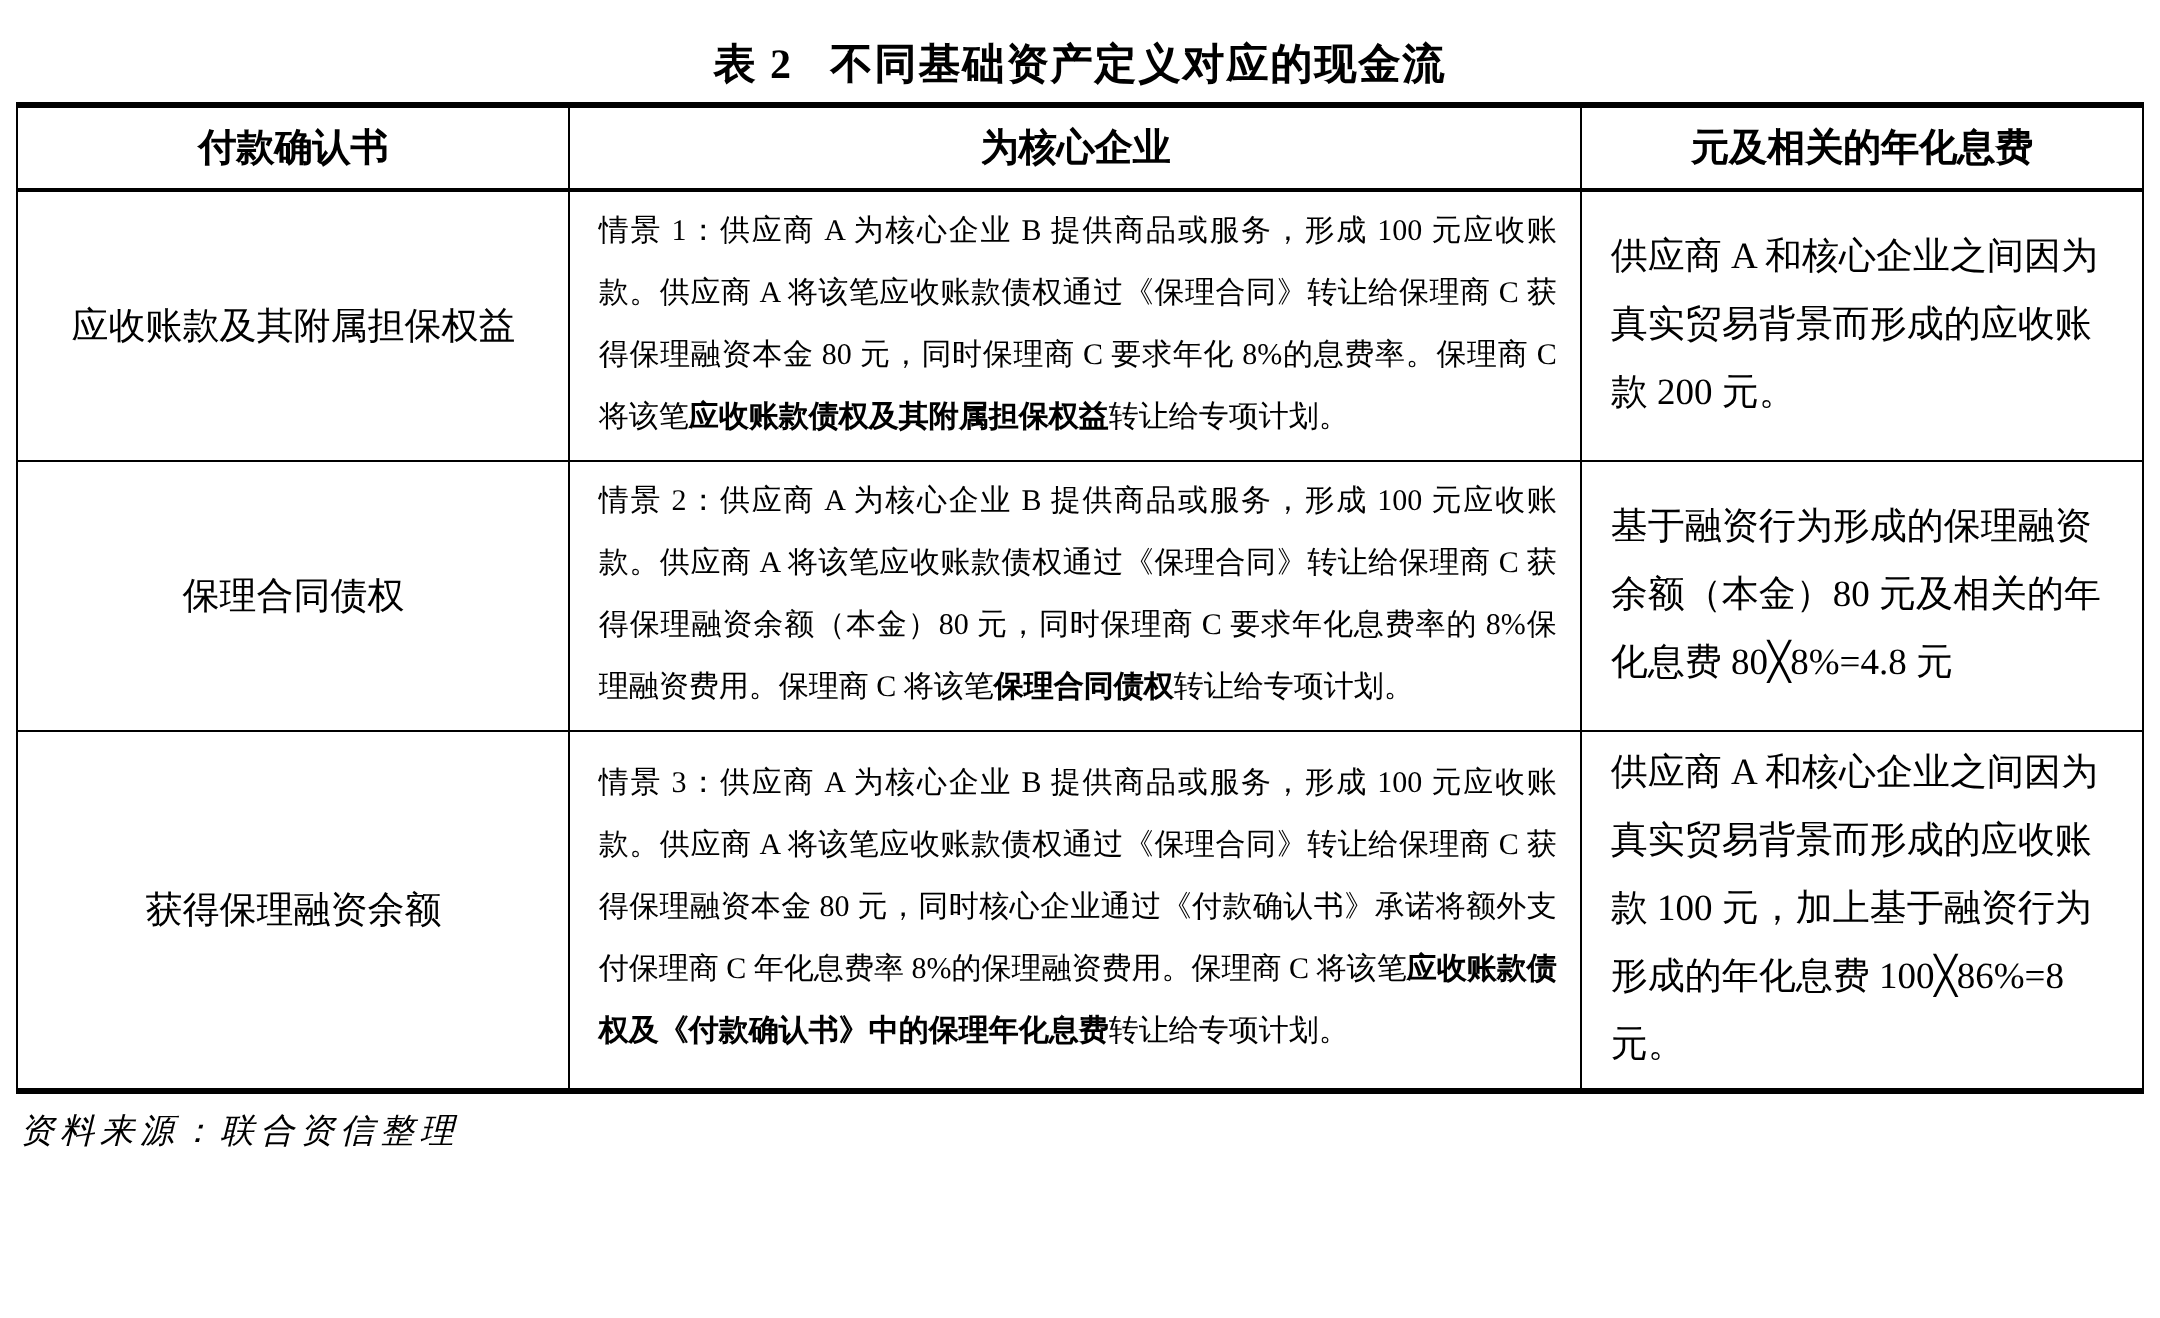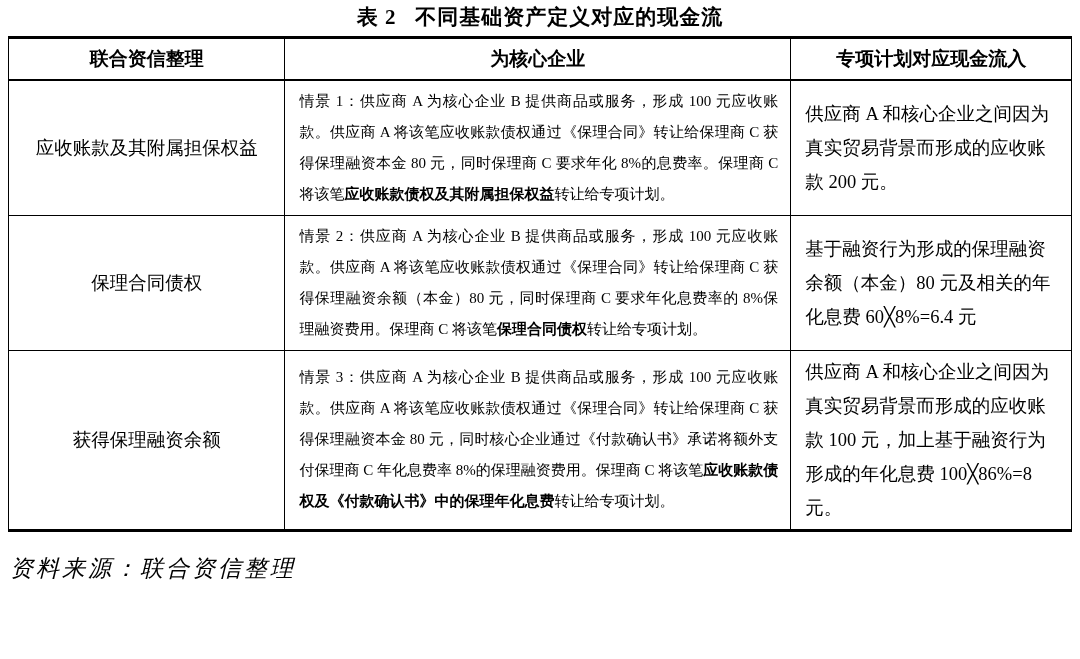--- a/index.html
+++ b/index.html
@@ -13,21 +13,21 @@
     color: #000000;
     -webkit-font-smoothing: antialiased;
   }
   .page {
     width: 1080px;
     height: 659px;
     box-sizing: border-box;
     overflow: hidden;
   }
   .title {
-    margin: 3px 0 5px 0;
+    margin: 18px 0 5px 0;
     text-align: center;
     font-size: 21px;
     font-weight: bold;
     letter-spacing: 1px;
     white-space: pre;
   }
   table.tbl {
     width: 1064px;
     margin: 0 8px;
     border-collapse: collapse;
@@ -64,56 +64,56 @@
     padding: 5px 12px 5px 14px;
   }
   td.scenario b { font-weight: bold; }
   td.inflow {
     text-align: left;
     font-size: 18.5px;
     line-height: 34px;
     padding: 4px 10px 4px 14px;
   }
   .source {
-    margin: 21px 0 0 10px;
-    font-size: 23px;
+    margin: 7px 0 0 10px;
+    font-size: 17px;
     font-style: italic;
     letter-spacing: 3px;
   }
 </style>
 </head>
 <body>
 
 <div class="page">
 
   <div class="title">表 2   不同基础资产定义对应的现金流</div>
 
   <table class="tbl">
     <colgroup>
       <col class="c1">
         <col class="c2">
         <col class="c3">
     </colgroup>
     <thead>
       <tr>
-        <th>联合资信整理</th>
+        <th>付款确认书</th>
         <th>为核心企业</th>
-        <th>专项计划对应现金流入</th>
+        <th>元及相关的年化息费</th>
       </tr>
     </thead>
     <tbody>
       <tr>
         <td class="asset">应收账款及其附属担保权益</td>
         <td class="scenario"><span>情景 1：供应商 A 为核心企业 B 提供商品或服务，形成 100 元应收账款。供应商 A 将该笔应收账款债权通过《保理合同》转让给保理商 C 获得保理融资本金 80 元，同时保理商 C 要求年化 8%的息费率。保理商 C 将该笔</span><b>应收账款债权及其附属担保权益</b><span>转让给专项计划。</span></td>
         <td class="inflow">供应商 A 和核心企业之间因为真实贸易背景而形成的应收账款 200 元。</td>
       </tr>
       <tr>
         <td class="asset">保理合同债权</td>
         <td class="scenario"><span>情景 2：供应商 A 为核心企业 B 提供商品或服务，形成 100 元应收账款。供应商 A 将该笔应收账款债权通过《保理合同》转让给保理商 C 获得保理融资余额（本金）80 元，同时保理商 C 要求年化息费率的 8%保理融资费用。保理商 C 将该笔</span><b>保理合同债权</b><span>转让给专项计划。</span></td>
-        <td class="inflow">基于融资行为形成的保理融资余额（本金）80 元及相关的年化息费 60╳8%=6.4 元</td>
+        <td class="inflow">基于融资行为形成的保理融资余额（本金）80 元及相关的年化息费 80╳8%=4.8 元</td>
       </tr>
       <tr>
         <td class="asset">获得保理融资余额</td>
         <td class="scenario"><span>情景 3：供应商 A 为核心企业 B 提供商品或服务，形成 100 元应收账款。供应商 A 将该笔应收账款债权通过《保理合同》转让给保理商 C 获得保理融资本金 80 元，同时核心企业通过《付款确认书》承诺将额外支付保理商 C 年化息费率 8%的保理融资费用。保理商 C 将该笔</span><b>应收账款债权及《付款确认书》中的保理年化息费</b><span>转让给专项计划。</span></td>
         <td class="inflow">供应商 A 和核心企业之间因为真实贸易背景而形成的应收账款 100 元，加上基于融资行为形成的年化息费 100╳86%=8 元。</td>
       </tr>
     </tbody>
   </table>
 
   <div class="source">资料来源：联合资信整理</div>

